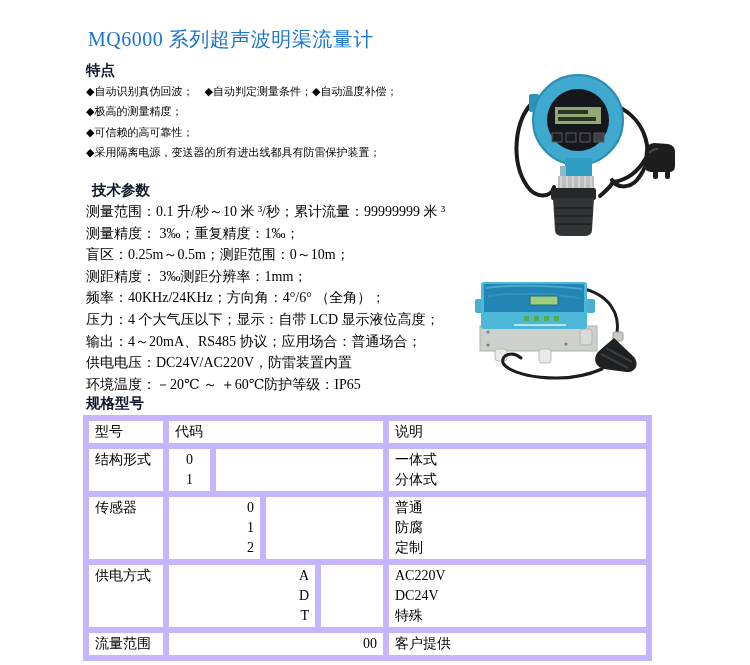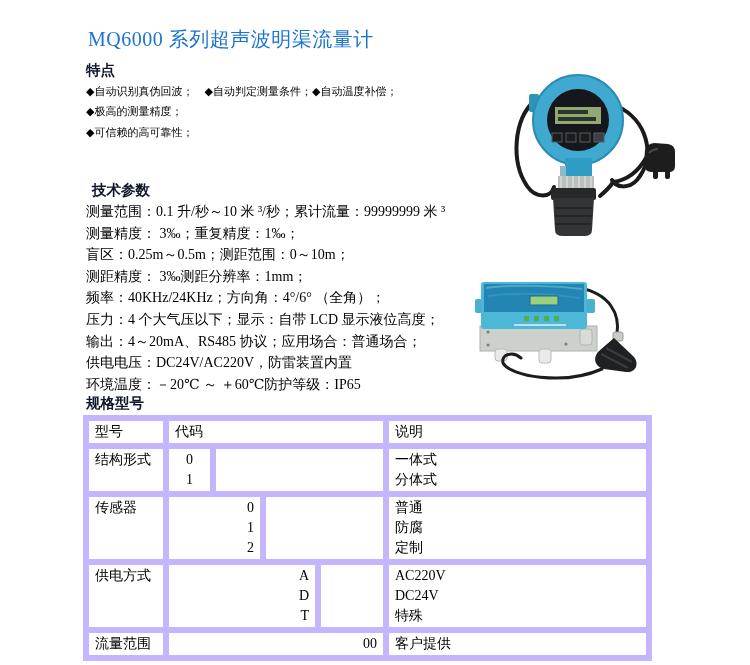--- a/index.html
+++ b/index.html
@@ -41,20 +41,21 @@
 </head>
 <body>
 
 <div class="abs page-title">MQ6000 系列超声波明渠流量计</div>
 
 <div class="abs sec-heading h-features">特点</div>
 <div class="abs features">
   <div>◆自动识别真伪回波；　◆自动判定测量条件；◆自动温度补偿；</div>
   <div>◆极高的测量精度；</div>
   <div>◆可信赖的高可靠性；</div>
+  <div>◆采用隔离电源，变送器的所有进出线都具有防雷保护装置；</div>
 </div>
 
 <div class="abs sec-heading h-tech">技术参数</div>
 <div class="abs tech">
   <div>测量范围：0.1 升/秒～10 米 ³/秒；累计流量：99999999 米 ³</div>
   <div>测量精度：  3‰；重复精度：1‰；</div>
   <div>盲区：0.25m～0.5m；测距范围：0～10m；</div>
   <div>测距精度：  3‰测距分辨率：1mm；</div>
   <div>频率：40KHz/24KHz；方向角：4°/6° （全角）；</div>
   <div>压力：4 个大气压以下；显示：自带 LCD 显示液位高度；</div>

